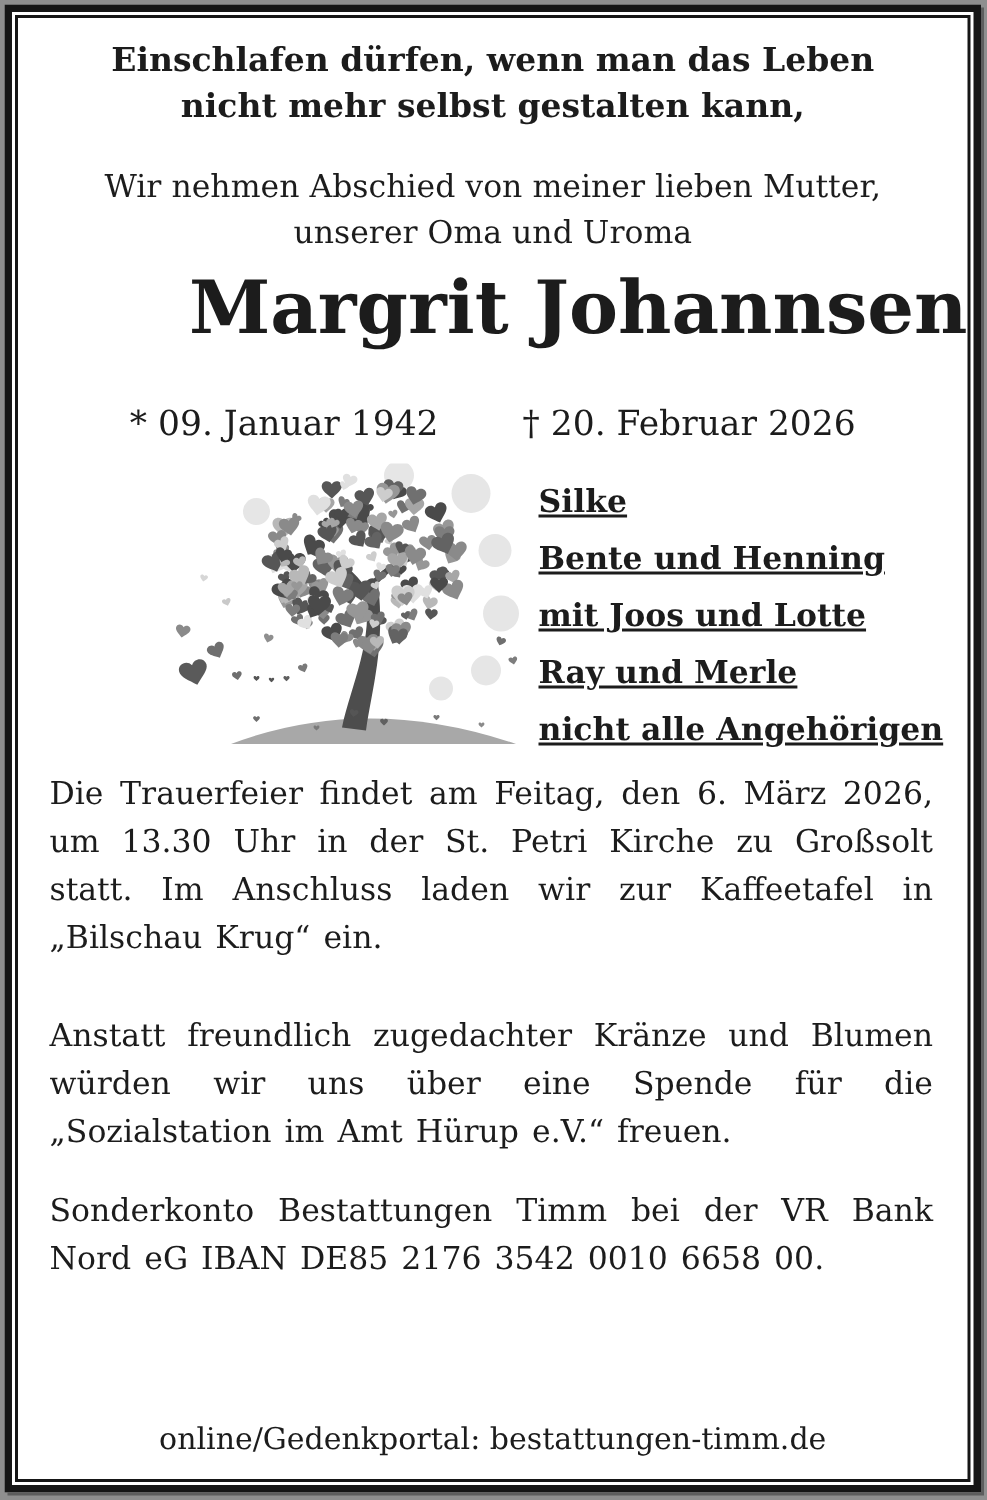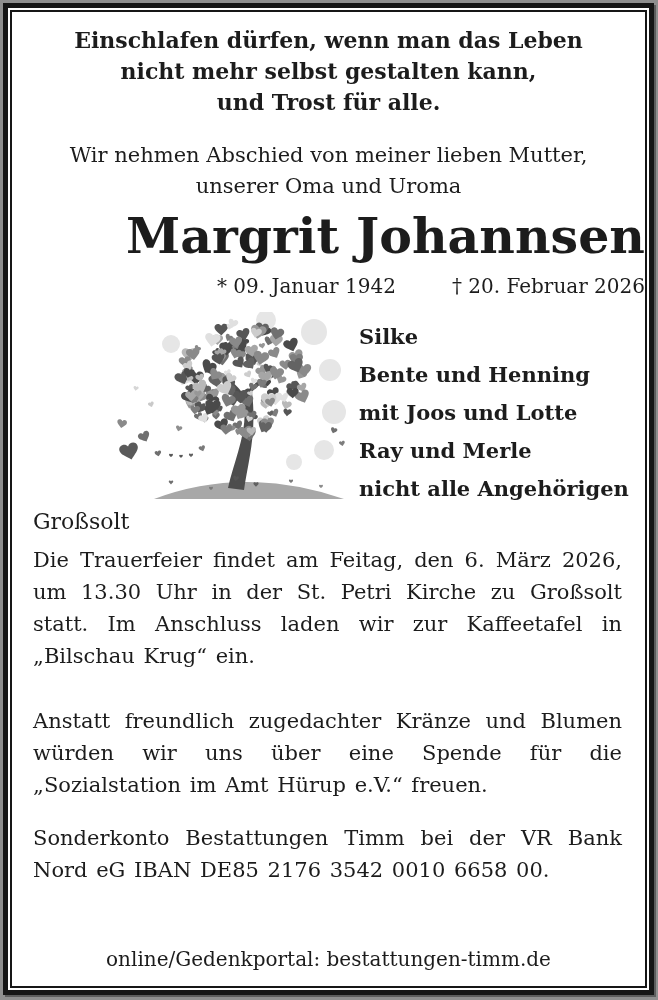--- a/index.html
+++ b/index.html
@@ -48,31 +48,32 @@
     line-height: 60px;
     letter-spacing: 0px;
   }
   .maiden {
     margin-top: 2px;
     text-align: center;
     font-size: 21px;
     line-height: 28px;
   }
   .dates {
-    margin-top: 6px;
-    text-align: right;
-    font-size: 20px;
+    margin-top: 34px;
+    text-align: center;
+    font-size: 23px;
     line-height: 28px;
   }
   .dates .gap { display: inline-block; width: 56px; }
   .memorial {
     margin-top: 12px;
     display: flex;
     align-items: flex-start;
     height: 196px;
+    text-decoration: underline;
   }
   .tree { margin-left: 104px; flex: 0 0 auto; display: block; }
   .mourners {
     margin-left: 8px;
     margin-top: 6px;
     font-weight: bold;
     font-size: 21px;
     line-height: 38px;
     white-space: nowrap;
   }
@@ -101,21 +102,20 @@
 </style>
 </head>
 <body>
 
 <div class="sheet">
   <div class="inner">
 
     <div class="poem">
       <div>Einschlafen dürfen, wenn man das Leben</div>
       <div>nicht mehr selbst gestalten kann,</div>
-      <div>und Trost für alle.</div>
     </div>
 
     <div class="intro">
       <div>Wir nehmen Abschied von meiner lieben Mutter,</div>
       <div>unserer Oma und Uroma</div>
     </div>
 
     <div class="name">Margrit Johannsen</div>
 
 
@@ -322,21 +322,20 @@
       </svg>
       <div class="mourners">
         <div>Silke</div>
         <div>Bente und Henning</div>
         <div>mit Joos und Lotte</div>
         <div>Ray und Merle</div>
         <div>nicht alle Angehörigen</div>
       </div>
     </div>
 
-    <div class="location">Großsolt</div>
 
     <p class="bodytext p1">Die Trauerfeier findet am Feitag, den 6. März 2026, um 13.30 Uhr in der St. Petri Kirche zu Großsolt statt. Im Anschluss laden wir zur Kaffeetafel in „Bilschau Krug“ ein.</p>
     <p class="bodytext p2">Anstatt freundlich zugedachter Kränze und Blumen würden wir uns über eine Spende für die „Sozialstation im Amt Hürup e.V.“ freuen.</p>
     <p class="bodytext p3">Sonderkonto Bestattungen Timm bei der VR Bank Nord eG IBAN DE85 2176 3542 0010 6658 00.</p>
 
     <div class="footer">online/Gedenkportal: bestattungen-timm.de</div>
 
   </div>
 </div>
 

